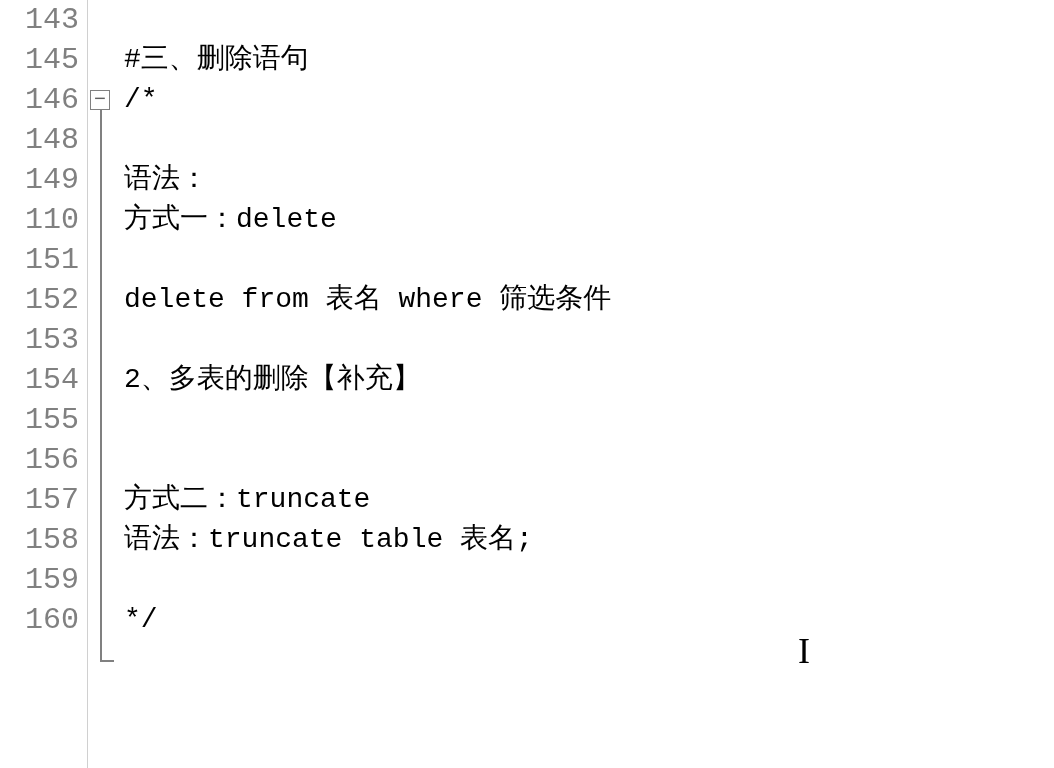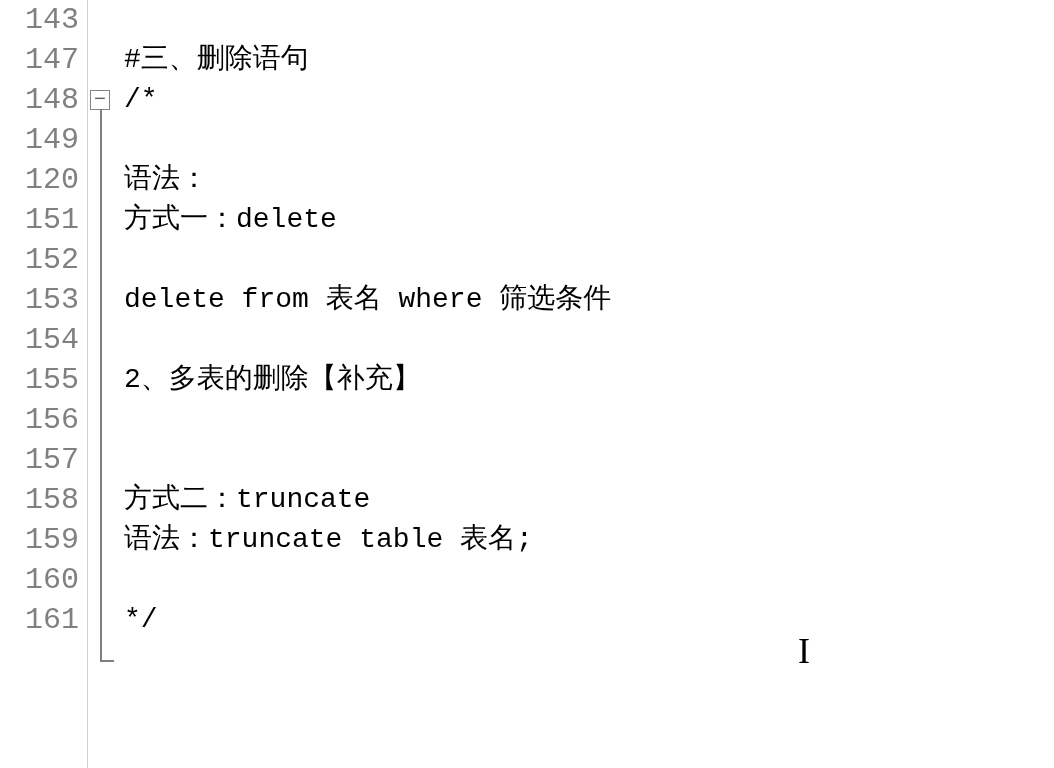--- a/index.html
+++ b/index.html
@@ -87,35 +87,35 @@
       font-size: 36px;
       color: #000;
       pointer-events: none;
     }
   </style>
 </head>
 <body>
 
 <div class="gutter" id="gutter">
     <div class="line-num">143</div>
-    <div class="line-num">147</div>
+    <div class="line-num">145</div>
+    <div class="line-num">146</div>
     <div class="line-num">148</div>
     <div class="line-num">149</div>
-    <div class="line-num">120</div>
+    <div class="line-num">110</div>
     <div class="line-num">151</div>
     <div class="line-num">152</div>
     <div class="line-num">153</div>
     <div class="line-num">154</div>
     <div class="line-num">155</div>
     <div class="line-num">156</div>
     <div class="line-num">157</div>
     <div class="line-num">158</div>
     <div class="line-num">159</div>
     <div class="line-num">160</div>
-    <div class="line-num">161</div>
   </div>
 
 <div class="fold-col">
   <div class="fold-marker" id="fold-marker" style="top: 90px;">
     <span>−</span>
   </div>
   <div class="fold-line-v" id="fold-v" style="top: 110px; height: 550px;"></div>
   <div class="fold-line-h" id="fold-h" style="top: 660px;"></div>
 </div>
 

